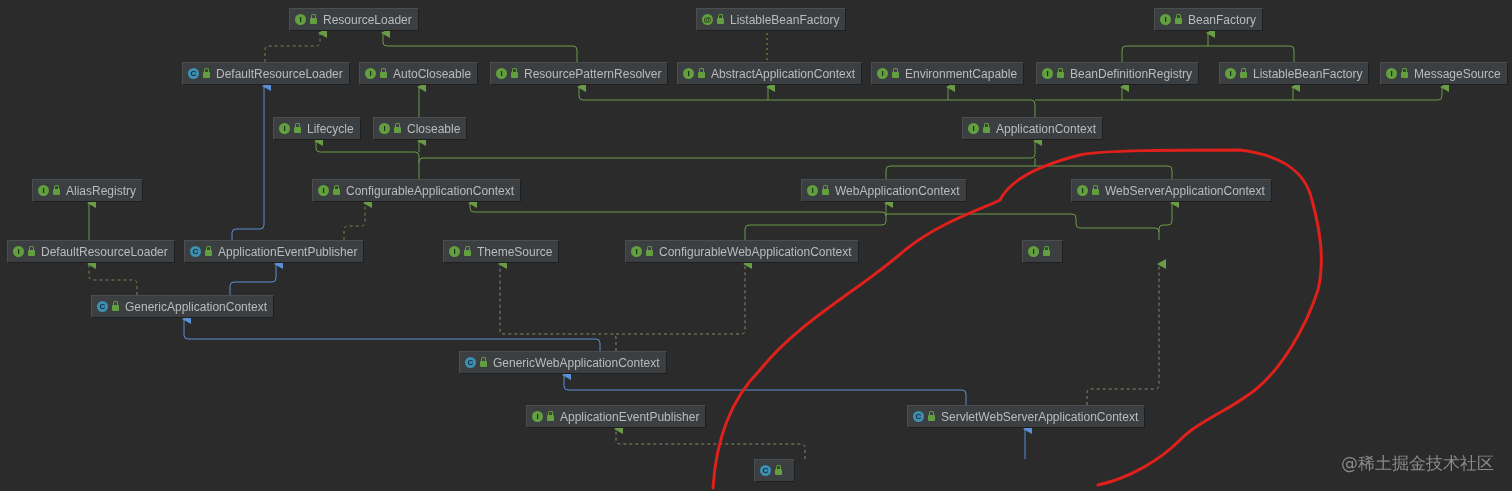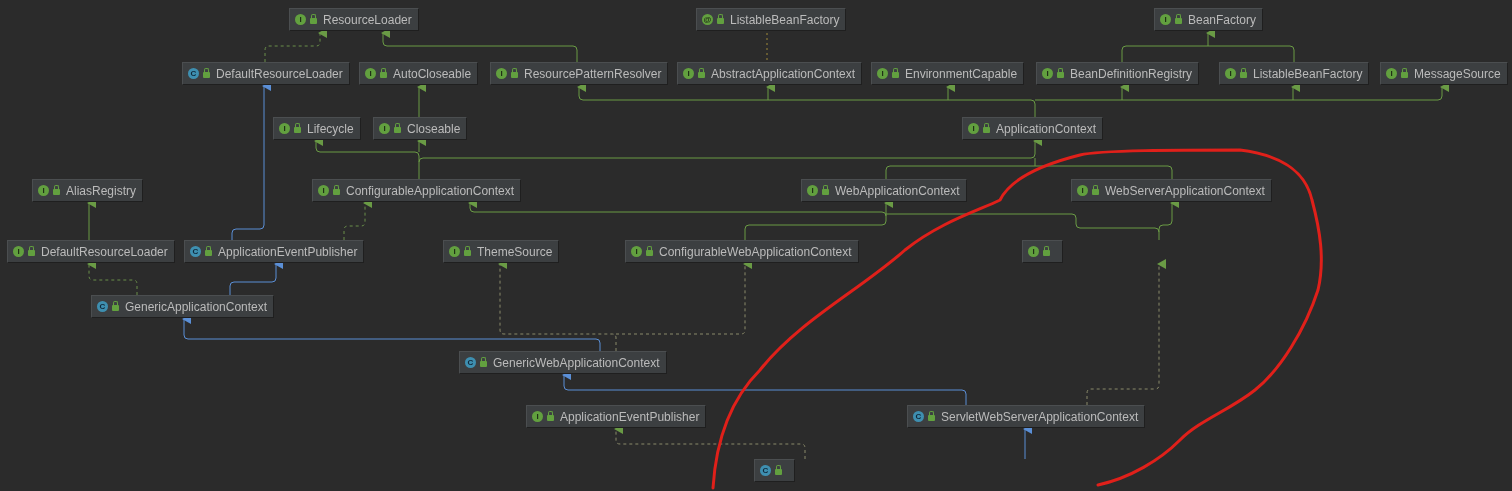--- a/index.html
+++ b/index.html
@@ -255,13 +255,14 @@
         <span class="kind class">C</span>
         <span class="lock"></span>
         <span>ServletWebServerApplicationContext</span>
       </div>
       <div class="node" style="left: 754px; top: 459px;">
         <span class="kind class">C</span>
         <span class="lock"></span>
       </div>
     </div>
 
+  <div class="watermark">@稀土掘金技术社区</div>
 </div>
 
 </body></html>

